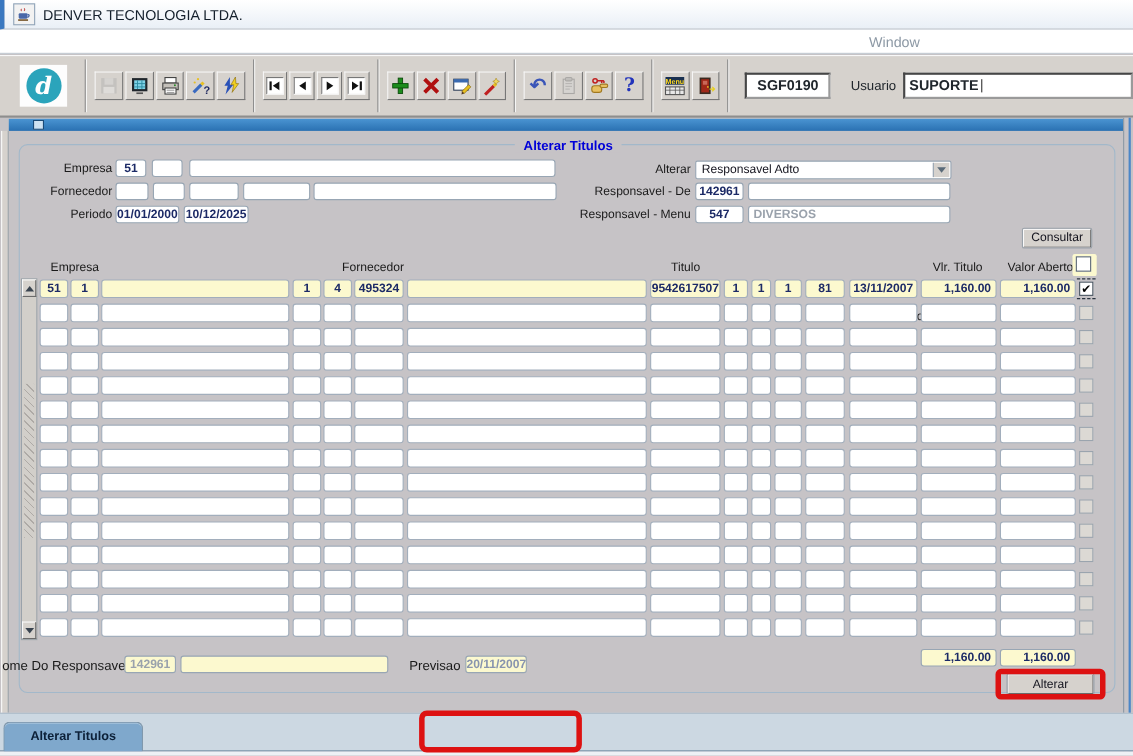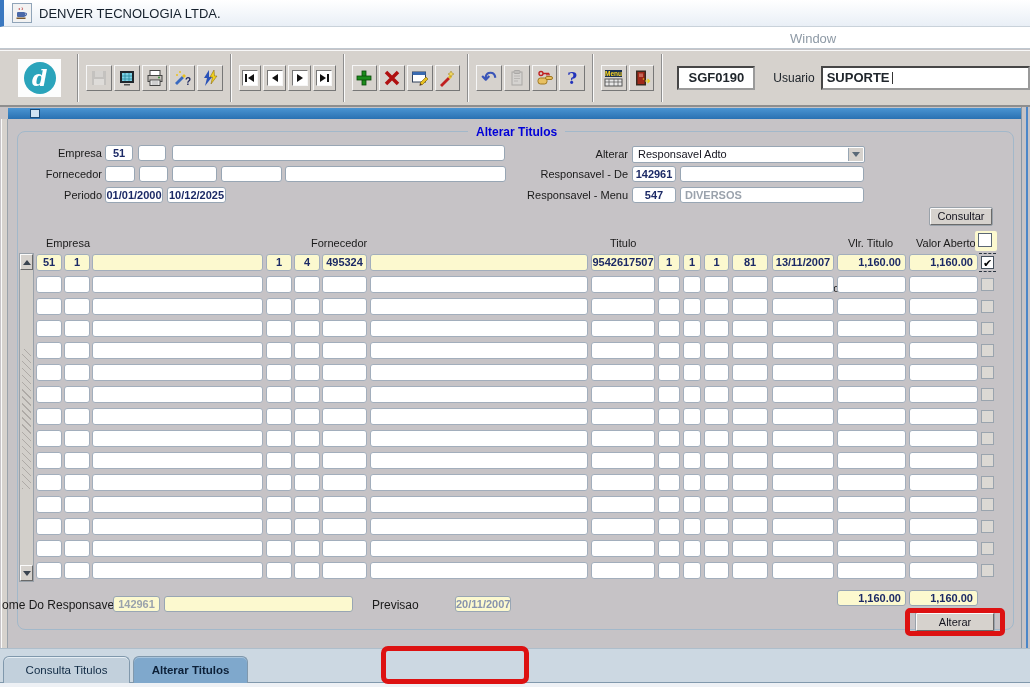--- a/index.html
+++ b/index.html
@@ -641,25 +641,24 @@
       <div class="cell a-right" style="left: 837px; width: 69px;"></div>
       <div class="cell a-right" style="left: 909px; width: 69px;"></div>
       <div class="cb"></div>
     </div>
   </div>
 
 <div class="lbl" style="left:2px; top:598px; width:auto; font-size:12px; text-align:left;">ome Do Responsavel</div>
 <div class="inp yellow gray" style="left:113px; top:596px; width:47px;">142961</div>
 <div class="inp yellow left" style="left:164px; top:596px; width:189px;"></div>
 <div class="lbl" style="left:372px; top:598px; width:auto; font-size:12px; text-align:left;">Previsao</div>
-<div class="inp yellow" style="left:423px; top:596px; width:56px; color:#8894ae;margin-left:32px;">20/11/2007</div>
+<div class="inp yellow" style="left:423px; top:596px; width:56px; color:#8894ae;">20/11/2007</div>
 
 <div class="inp yellow a-right total-field" style="left:837px; width:69px; text-align:right; padding-right:4px;">1,160.00</div>
 <div class="inp yellow a-right total-field" style="left:909px; width:69px; text-align:right; padding-right:4px;">1,160.00</div>
 
 <div class="push-btn" style="left:916px; top:613px; width:78px; height:18px; line-height:16px;">Alterar</div>
 <div class="red-rect" style="left:905px; top:608px; width:100px; height:28px;"></div>
 
 <div class="tabbar" id="tabbar">
-    <div class="tab">Consulta Titulos</div>
     <div class="tab active">Alterar Titulos</div>
   </div>
 <div class="red-rect" style="left:381px; top:646px; width:148px; height:38px; border-radius:7px;"></div>
 
 </body></html>

